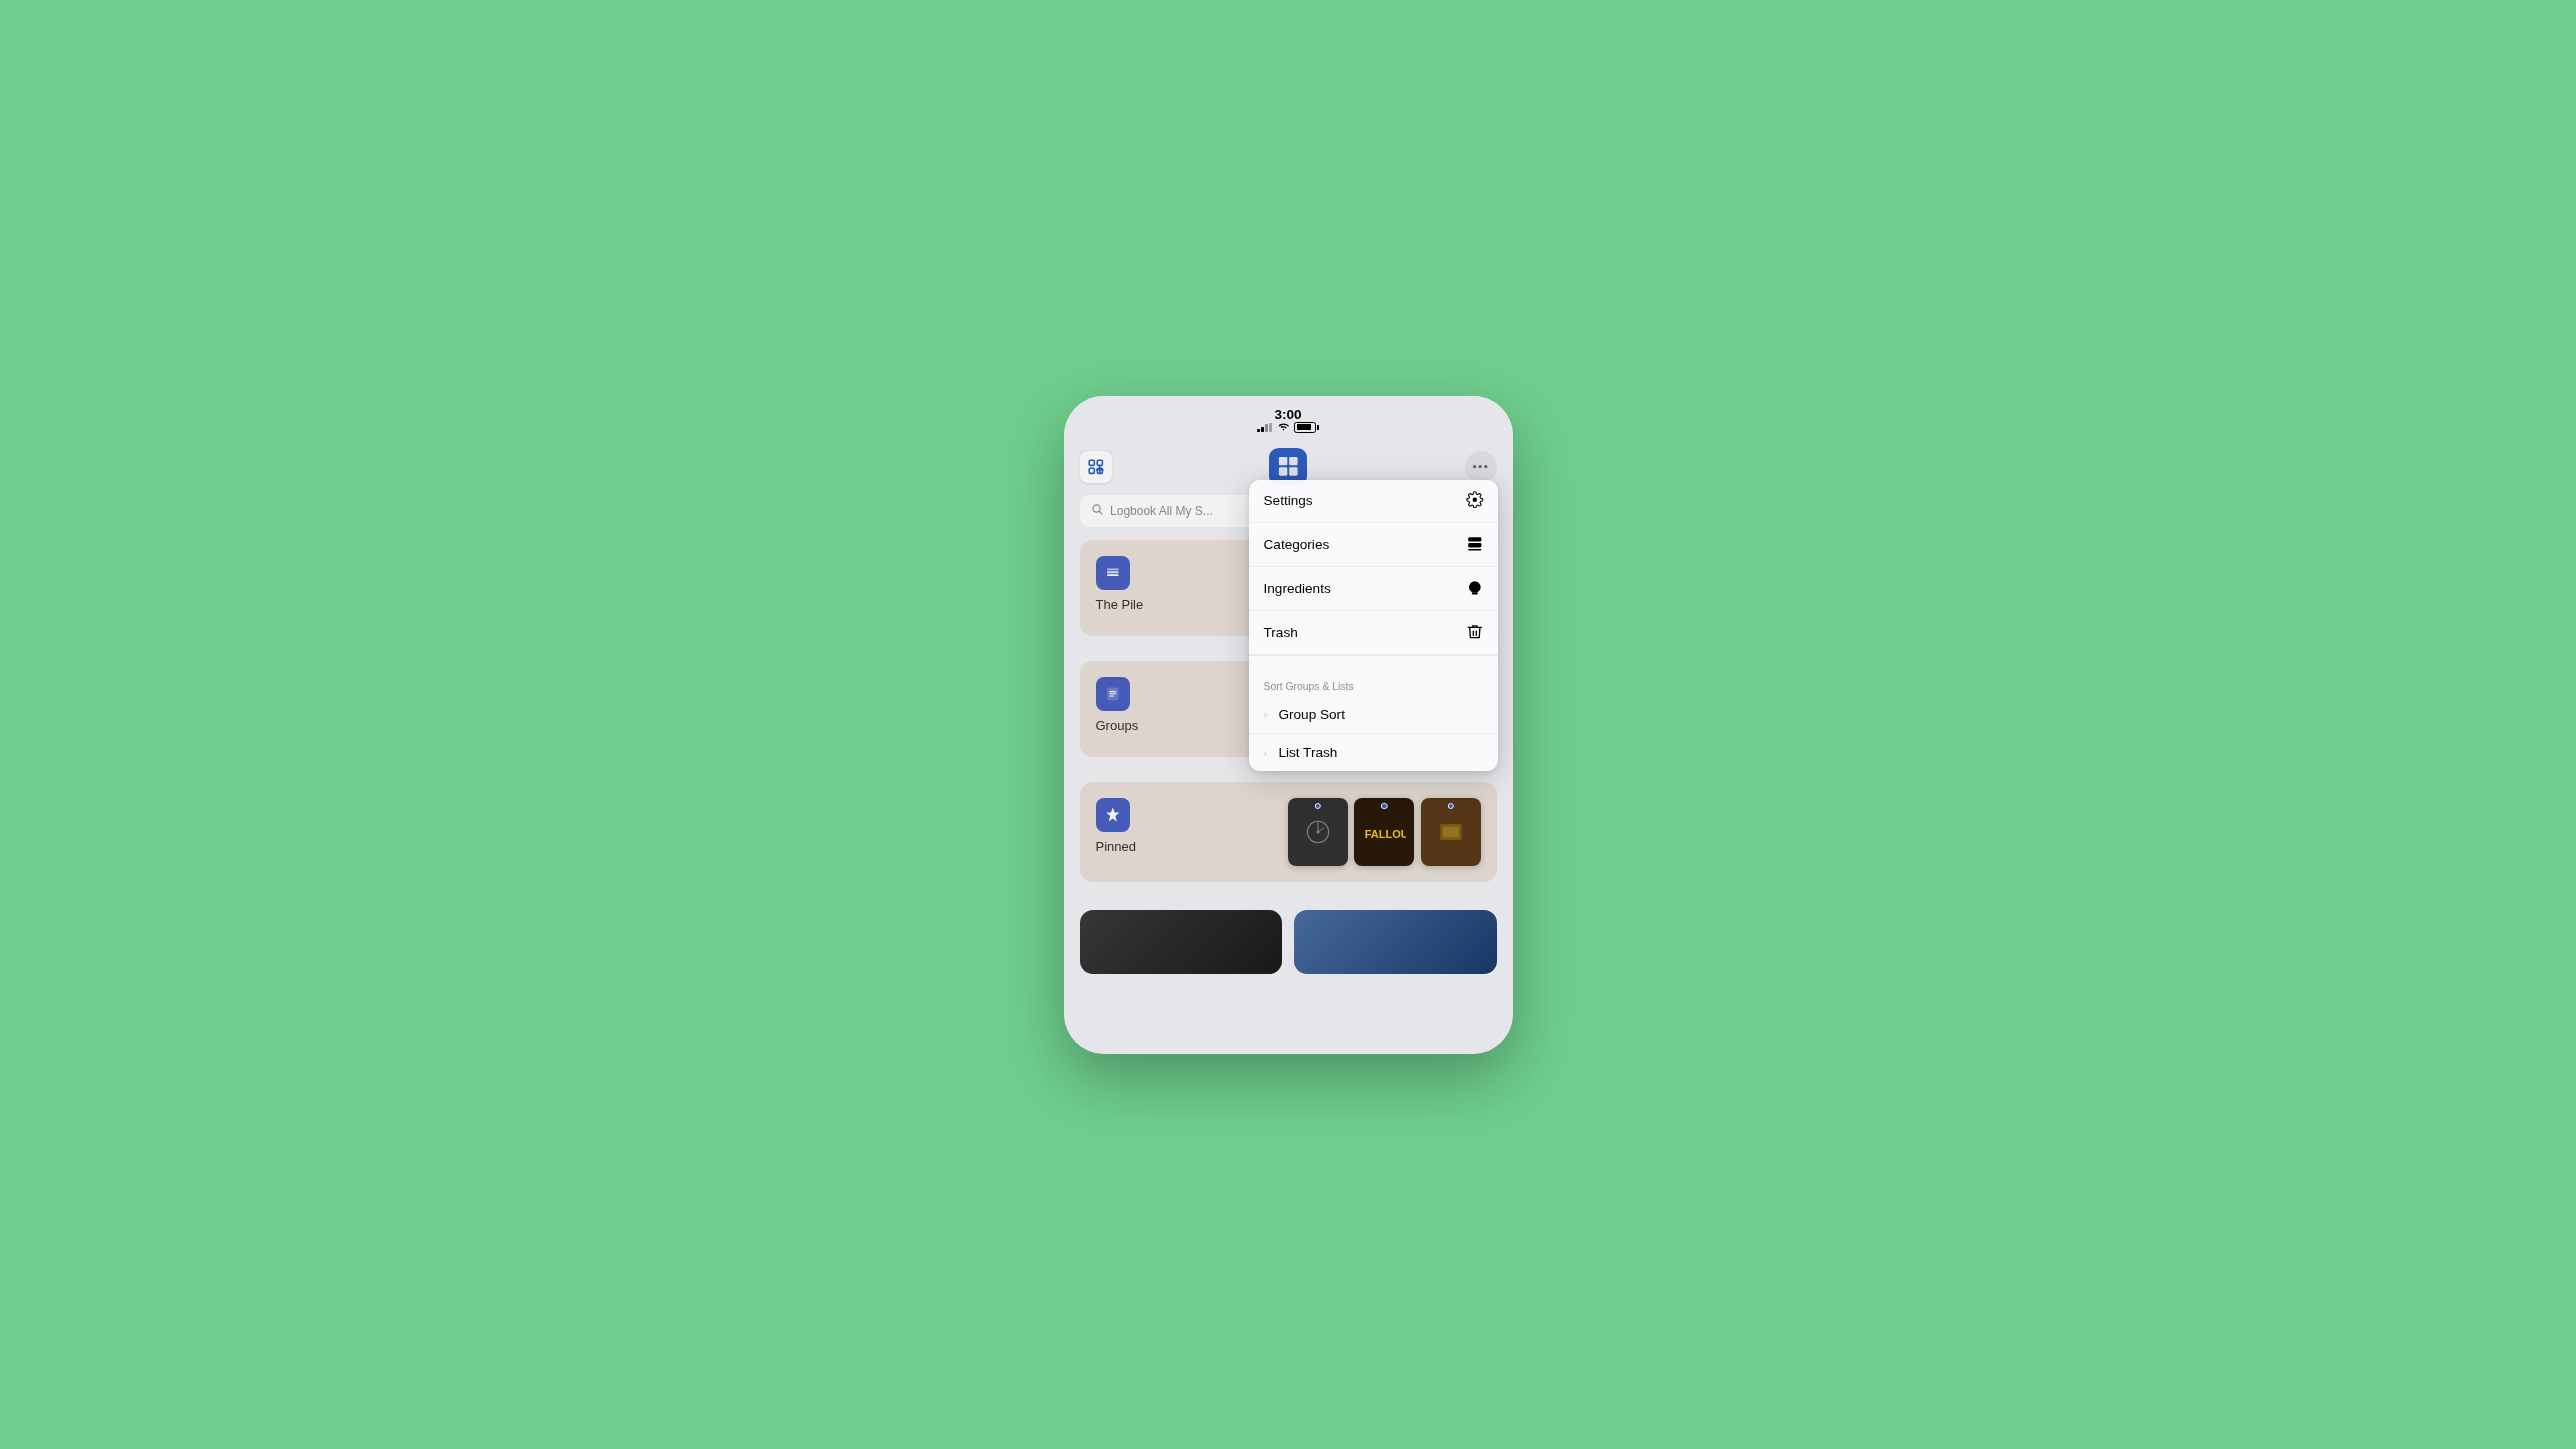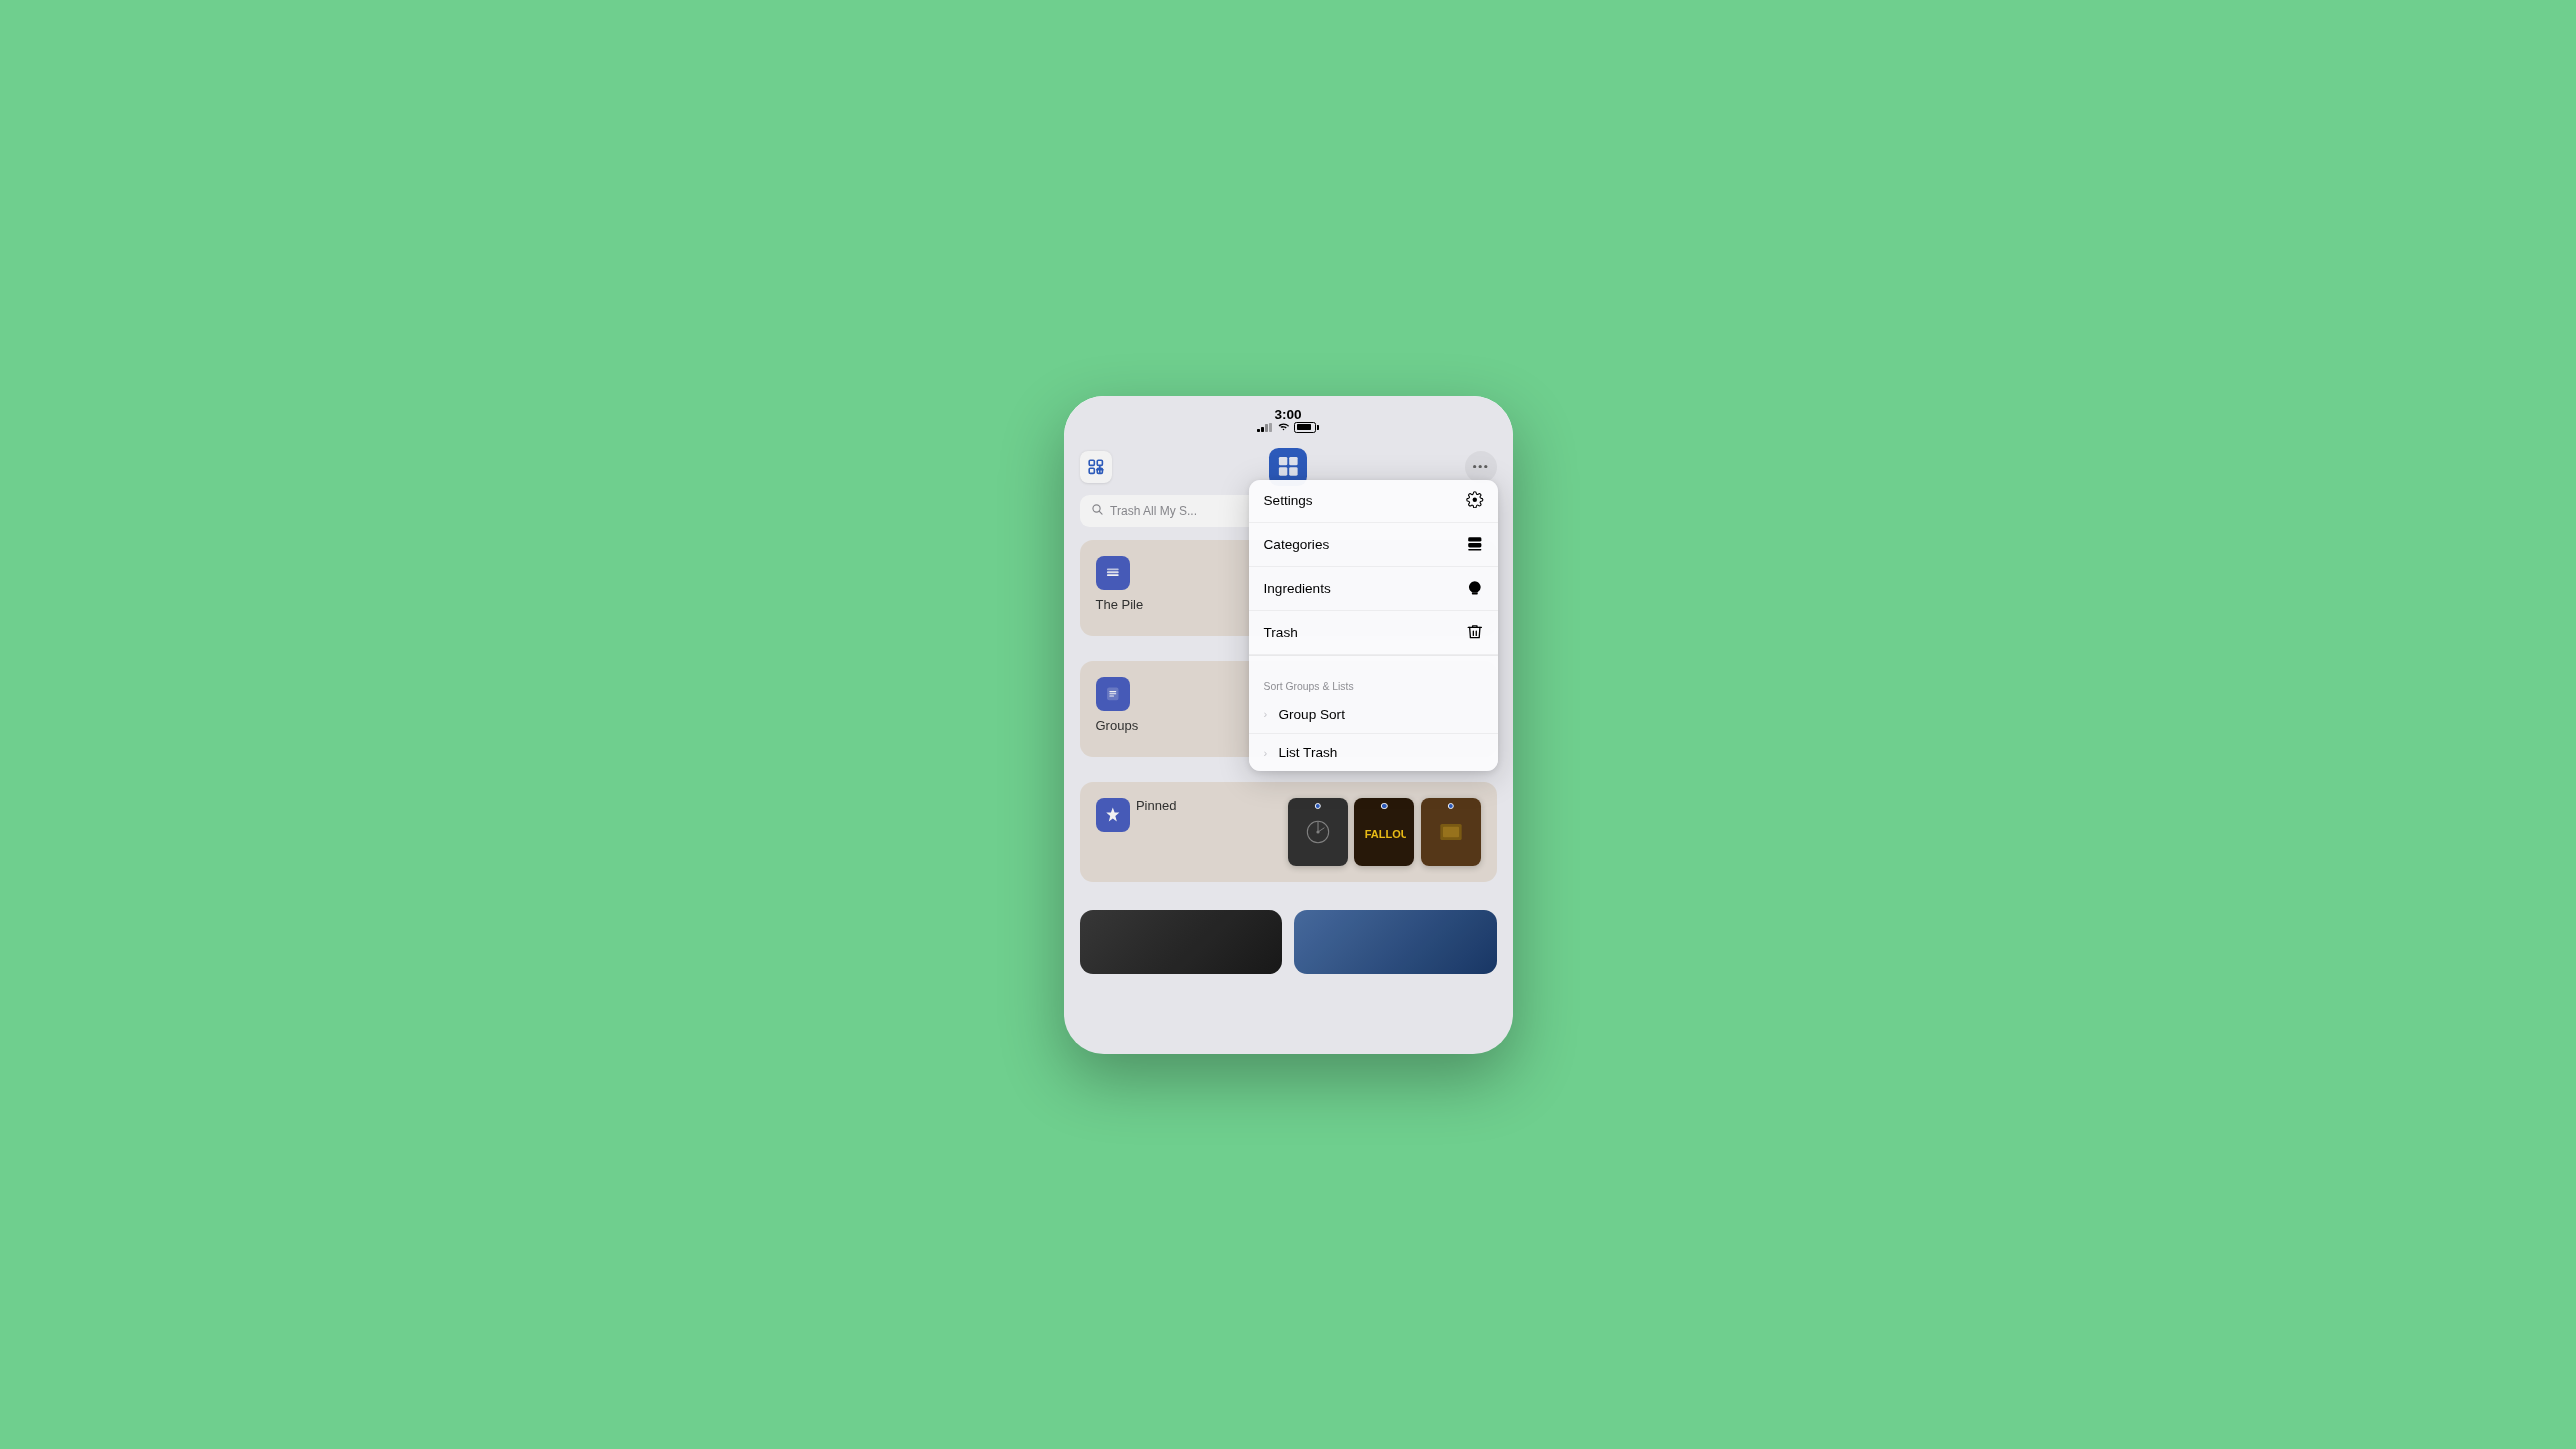--- a/index.html
+++ b/index.html
@@ -217,21 +217,21 @@
       border-radius: 13px;
       padding: 16px;
       display: flex;
       align-items: flex-start;
       justify-content: space-between;
       min-height: 88px;
     }
 
     .pinned-left {
       display: flex;
-      flex-direction: row;
+      flex-direction: column;
       gap: 6.4px;
     }
 
     .pinned-icon {
       width: 34px;
       height: 34px;
       background: #4a5fc1;
       border-radius: 8px;
       display: flex;
       align-items: center;
@@ -442,21 +442,21 @@
     </div>
   </div>
 
   <div class="search-bar">
     <span class="search-bar-icon">
       <svg width="13" height="13" viewBox="0 0 20 20" fill="none">
         <circle cx="8.5" cy="8.5" r="5.5" stroke="#8e8e93" stroke-width="1.8"></circle>
         <line x1="12.5" y1="12.5" x2="17" y2="17" stroke="#8e8e93" stroke-width="1.8" stroke-linecap="round"></line>
       </svg>
     </span>
-    <span class="search-bar-text">Trash All My S...</span>
+    <span class="search-bar-text">Logbook All My S...</span>
   </div>
 
   <div class="content-area">
 
     <div class="group-card">
       <div class="group-icon">
         <svg viewBox="0 0 24 24" fill="white">
           <rect x="4" y="6" width="16" height="2.5" rx="1" fill="white" opacity="0.7"></rect>
           <rect x="4" y="10" width="16" height="2.5" rx="1" fill="white" opacity="0.85"></rect>
           <rect x="4" y="14" width="16" height="2.5" rx="1" fill="white"></rect>

